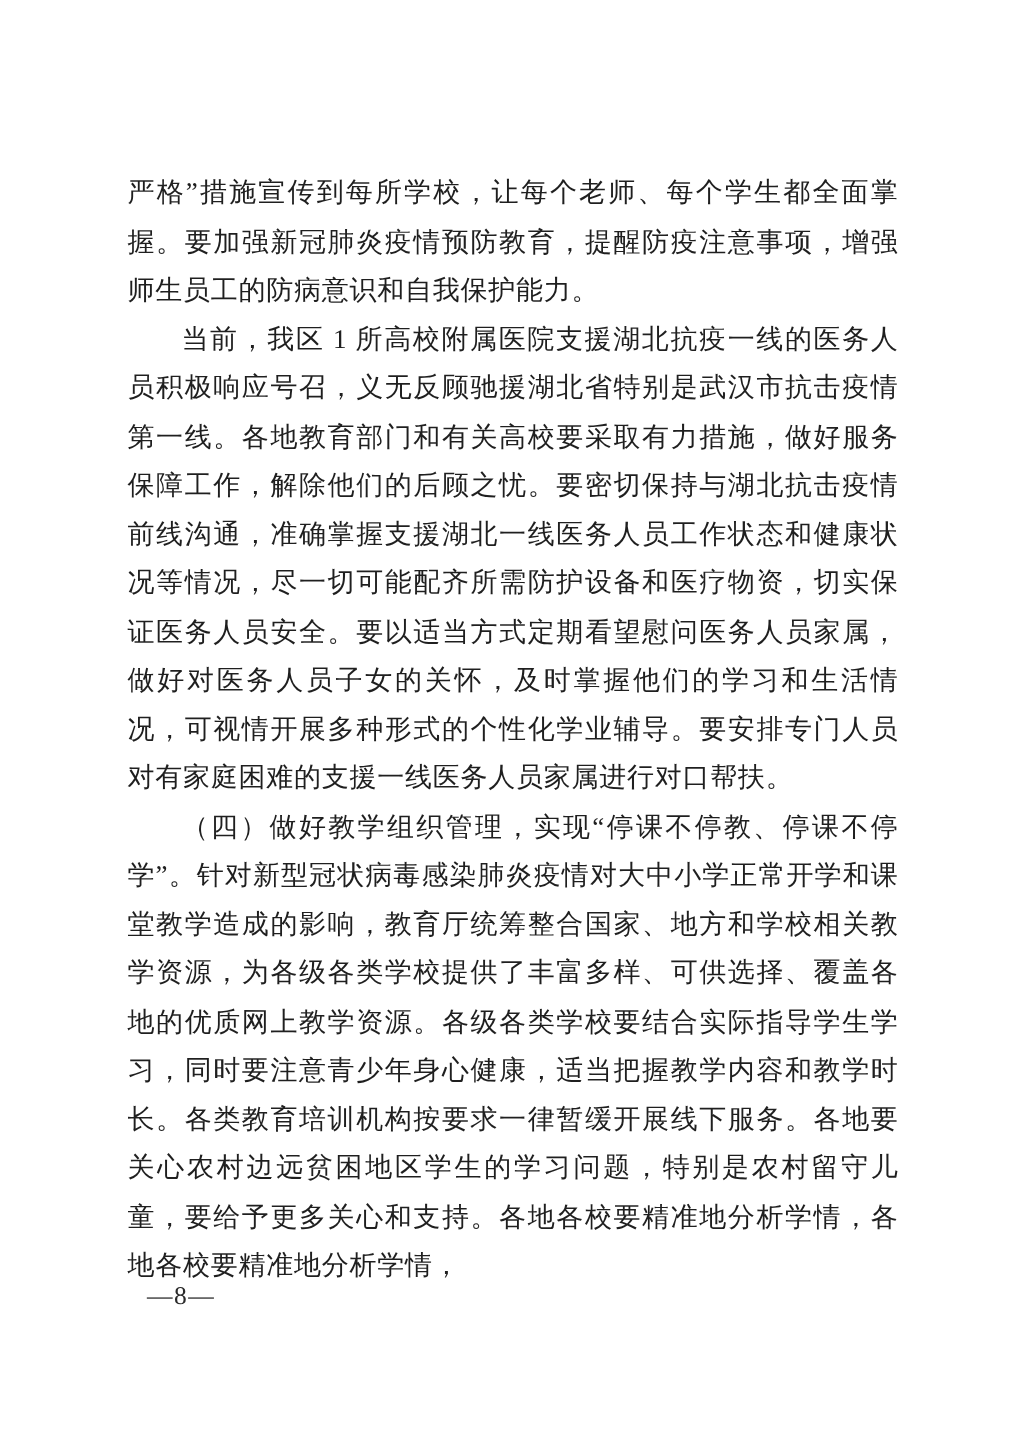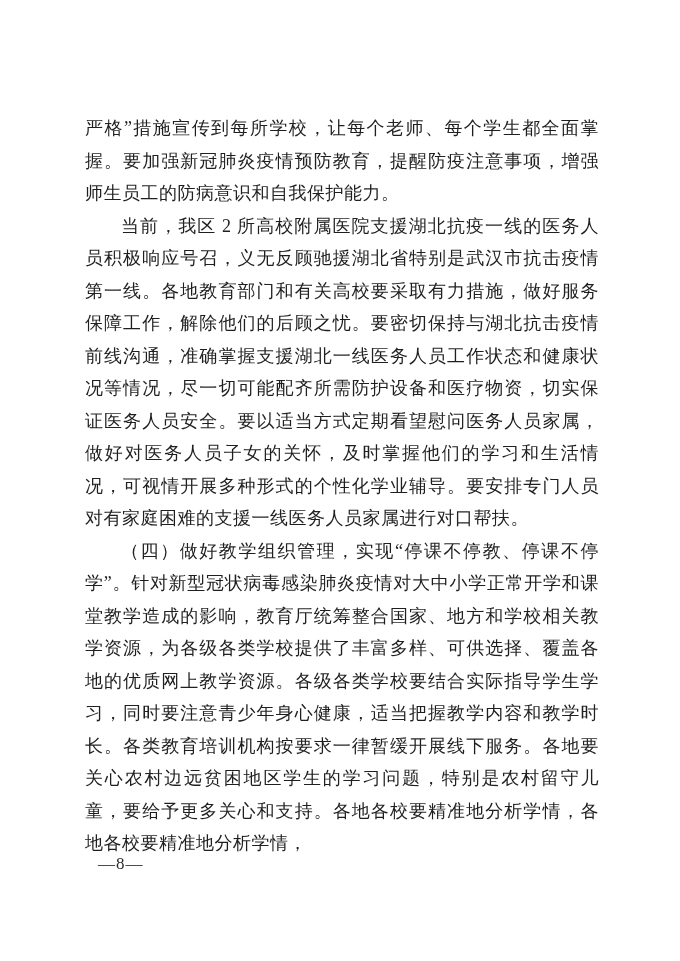--- a/index.html
+++ b/index.html
@@ -42,17 +42,17 @@
     letter-spacing: 1px;
     color: #2a2a2a;
   }
 </style>
 </head>
 <body>
 
 <div class="page">
   <div class="content">
     <p>严格”措施宣传到每所学校，让每个老师、每个学生都全面掌握。要加强新冠肺炎疫情预防教育，提醒防疫注意事项，增强师生员工的防病意识和自我保护能力。</p>
-    <p class="indent">当前，我区 2 所高校附属医院支援湖北抗疫一线的医务人员积极响应号召，义无反顾驰援湖北省特别是武汉市抗击疫情第一线。各地教育部门和有关高校要采取有力措施，做好服务保障工作，解除他们的后顾之忧。要密切保持与湖北抗击疫情前线沟通，准确掌握支援湖北一线医务人员工作状态和健康状况等情况，尽一切可能配齐所需防护设备和医疗物资，切实保证医务人员安全。要以适当方式定期看望慰问医务人员家属，做好对医务人员子女的关怀，及时掌握他们的学习和生活情况，可视情开展多种形式的个性化学业辅导。要安排专门人员对有家庭困难的支援一线医务人员家属进行对口帮扶。</p>
+    <p class="indent">当前，我区 1 所高校附属医院支援湖北抗疫一线的医务人员积极响应号召，义无反顾驰援湖北省特别是武汉市抗击疫情第一线。各地教育部门和有关高校要采取有力措施，做好服务保障工作，解除他们的后顾之忧。要密切保持与湖北抗击疫情前线沟通，准确掌握支援湖北一线医务人员工作状态和健康状况等情况，尽一切可能配齐所需防护设备和医疗物资，切实保证医务人员安全。要以适当方式定期看望慰问医务人员家属，做好对医务人员子女的关怀，及时掌握他们的学习和生活情况，可视情开展多种形式的个性化学业辅导。要安排专门人员对有家庭困难的支援一线医务人员家属进行对口帮扶。</p>
     <p class="indent">（四）做好教学组织管理，实现“停课不停教、停课不停学”。针对新型冠状病毒感染肺炎疫情对大中小学正常开学和课堂教学造成的影响，教育厅统筹整合国家、地方和学校相关教学资源，为各级各类学校提供了丰富多样、可供选择、覆盖各地的优质网上教学资源。各级各类学校要结合实际指导学生学习，同时要注意青少年身心健康，适当把握教学内容和教学时长。各类教育培训机构按要求一律暂缓开展线下服务。各地要关心农村边远贫困地区学生的学习问题，特别是农村留守儿童，要给予更多关心和支持。各地各校要精准地分析学情，各地各校要精准地分析学情，</p>
   </div>
   <div class="page-number">—8—</div>
 </div>
 
 </body></html>

